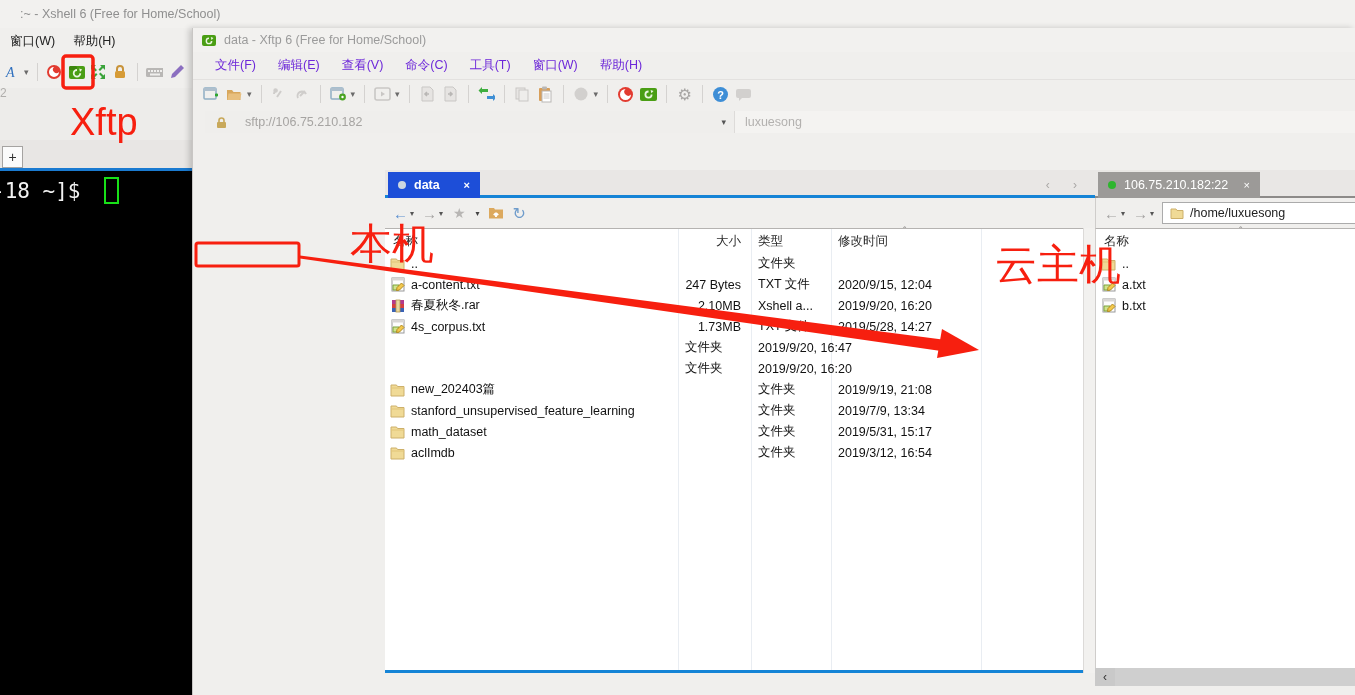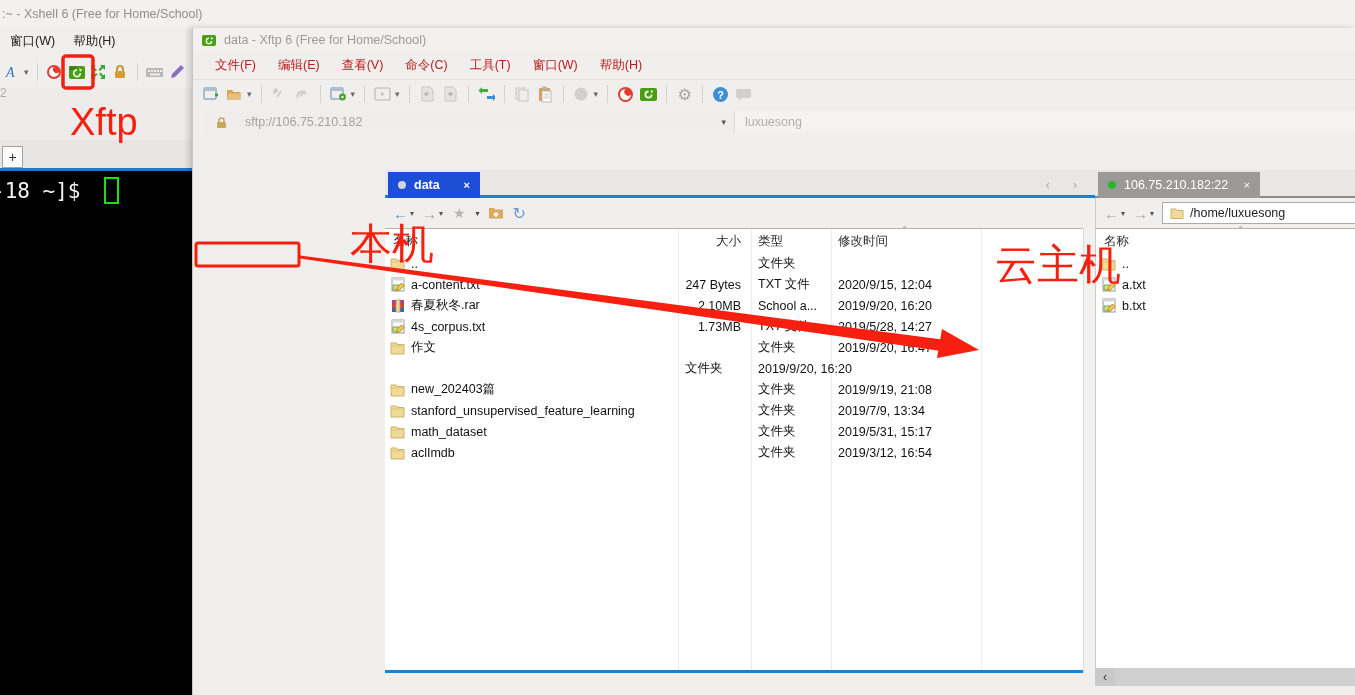--- a/index.html
+++ b/index.html
@@ -1,35 +1,35 @@
 <!DOCTYPE html>
 <html><head>
 <meta charset="utf-8">
 <style>
   * { margin:0; padding:0; box-sizing:border-box; }
   html,body { width:1355px; height:695px; overflow:hidden; }
   body { font-family:"Liberation Sans","DejaVu Sans",sans-serif; font-size:12.5px; color:#222; background:#e9e7e5; }
   #canvas { position:relative; width:1355px; height:695px; background:#ecebe9; }
 
   
-  .xs-titlebar { position:absolute; left:0; top:0; width:1355px; height:28px; background:#f2f1ef; color:#8f8f8f; display:flex; align-items:center; padding-left:2px; }
+  .xs-titlebar { position:absolute; left:0; top:0; width:1355px; height:28px; background:#f2f1ef; color:#8f8f8f; display:flex; align-items:center; padding-left:20px; }
   .xs-menubar { position:absolute; left:0; top:28px; width:192px; height:27px; background:#f0efed; display:flex; align-items:center; gap:18px; padding-left:10px; }
   .xs-toolbar { position:absolute; left:0; top:55px; width:192px; height:33px; background:#f0efed; display:flex; align-items:center; gap:5px; padding-left:4px; overflow:hidden; }
   .xs-gap { position:absolute; left:0; top:88px; width:192px; height:52px; background:#edecea; }
   .xs-partial2 { position:absolute; left:0px; top:86px; color:#b0aeac; font-size:12px; }
   .xs-tabstrip { position:absolute; left:0; top:140px; width:192px; height:28px; background:#e8e6e4; }
   .xs-plustab { position:absolute; left:2px; top:146px; width:21px; height:22px; background:#fbfbfb; border:1px solid #a5a3a1; color:#333; font-size:14px; display:flex; align-items:center; justify-content:center; }
   .terminal { position:absolute; left:0; top:168px; width:192px; height:527px; background:#000; border-top:3px solid #1a7ad0; }
   .term-line { position:absolute; left:-8px; top:8px; color:#f2f2f2; font-family:"DejaVu Sans Mono","Liberation Mono",monospace; font-size:21px; white-space:pre; }
   .term-cursor { position:absolute; left:104px; top:6px; width:15px; height:27px; border:2px solid #18e018; }
 
   
   .xftp { position:absolute; left:192px; top:28px; width:1163px; height:667px; background:#f0efed; border-left:1px solid #c8c6c4; box-shadow:-3px 0 6px rgba(0,0,0,.18); }
   .ft-titlebar { height:24px; display:flex; align-items:center; gap:6px; padding-left:8px; color:#9b9b9b; background:#f2f1ef; }
-  .ft-menubar { height:27px; display:flex; align-items:center; gap:22px; padding-left:22px; color:#b91c1c; }
+  .ft-menubar { height:27px; display:flex; align-items:center; gap:22px; padding-left:22px; color:#6d28d9; }
   .ft-toolbar { height:29px; display:flex; align-items:center; gap:6px; padding-left:10px; border-top:1px solid #e3e1df; }
   .tb-sep { width:1px; height:18px; background:#d4d2d0; margin:0 3px; }
   .tb-caret { color:#6a6a6a; font-size:9px; margin-left:-2px; }
   .icon16 { width:17px; height:17px; display:inline-flex; align-items:center; justify-content:center; }
   .ft-addressbar { height:28px; display:flex; align-items:center; }
   .addr-field { margin-left:12px; width:1146px; height:22px; background:#efeeec; display:flex; align-items:center; gap:15px; padding:0 8px; color:#a6a4a2; }
   .addr-caret { margin-left:auto; color:#555; font-size:9px; }
   .user-field { width:1355px; height:22px; background:#f4f3f1; border-left:1px solid #dddbd9; color:#b3b1af; display:flex; align-items:center; padding-left:10px; }
 
   
@@ -423,21 +423,21 @@
                   <svg width="14" height="15">
                     <rect x="1" y="2" width="12" height="4" fill="#b43a8c"></rect>
                     <rect x="1" y="6" width="12" height="4" fill="#d44040"></rect>
                     <rect x="1" y="10" width="12" height="4" fill="#3a62b4"></rect>
                     <rect x="5" y="2" width="4" height="12" fill="#e8d8a0" stroke="#b49a50" stroke-width="0.8"></rect>
                   </svg>
                 </span>
                 <span>春夏秋冬.rar</span>
               </span>
               <span class="fsize">2.10MB</span>
-              <span class="ftype">School a...</span>
+              <span class="ftype">Xshell a...</span>
               <span class="fmod">2019/9/20, 16:20</span>
               <span></span>
             </div>
             <div class="frow left">
               <span class="fname">
                 <span class="icon16">
                   <svg width="14" height="15">
                     <rect x="1" y="1" width="12" height="13" fill="#fdfdfd" stroke="#9a9a9a"></rect>
                     <rect x="1" y="1" width="12" height="2.5" fill="#d9d7d5"></rect>
                     <path d="M2 8 h6 v5 h-6z" fill="#cfe48e" stroke="#7da33c"></path>
@@ -445,29 +445,20 @@
                   </svg>
                 </span>
                 <span>4s_corpus.txt</span>
               </span>
               <span class="fsize">1.73MB</span>
               <span class="ftype">TXT 文件</span>
               <span class="fmod">2019/5/28, 14:27</span>
               <span></span>
             </div>
             <div class="frow left">
-              <span class="fname">
-                <span class="icon16">
-                  <svg width="15" height="14">
-                    <path d="M1 2 h5.5 l1 1.5 h6.5 v9.5 h-13z" fill="#f0da96" stroke="#cdb06a"></path>
-                    <path d="M1 5 h13" stroke="#e2c578" stroke-width="1"></path>
-                  </svg>
-                </span>
-                <span>作文</span>
-              </span>
               <span class="fsize"></span>
               <span class="ftype">文件夹</span>
               <span class="fmod">2019/9/20, 16:47</span>
               <span></span>
             </div>
             <div class="frow left">
               <span class="fsize"></span>
               <span class="ftype">文件夹</span>
               <span class="fmod">2019/9/20, 16:20</span>
               <span></span>

